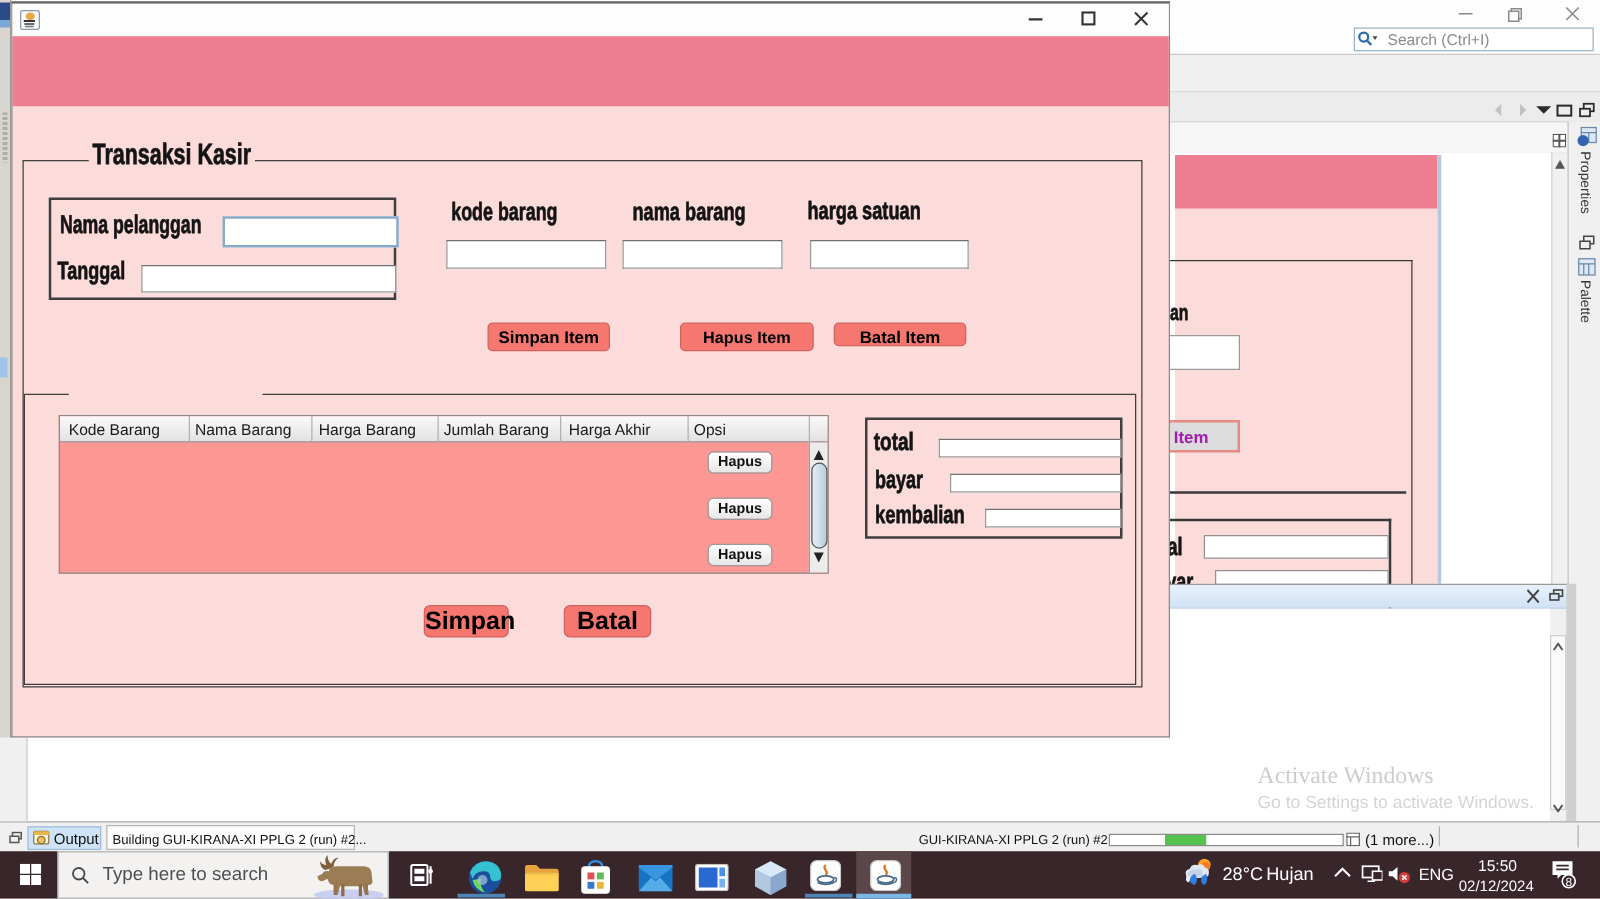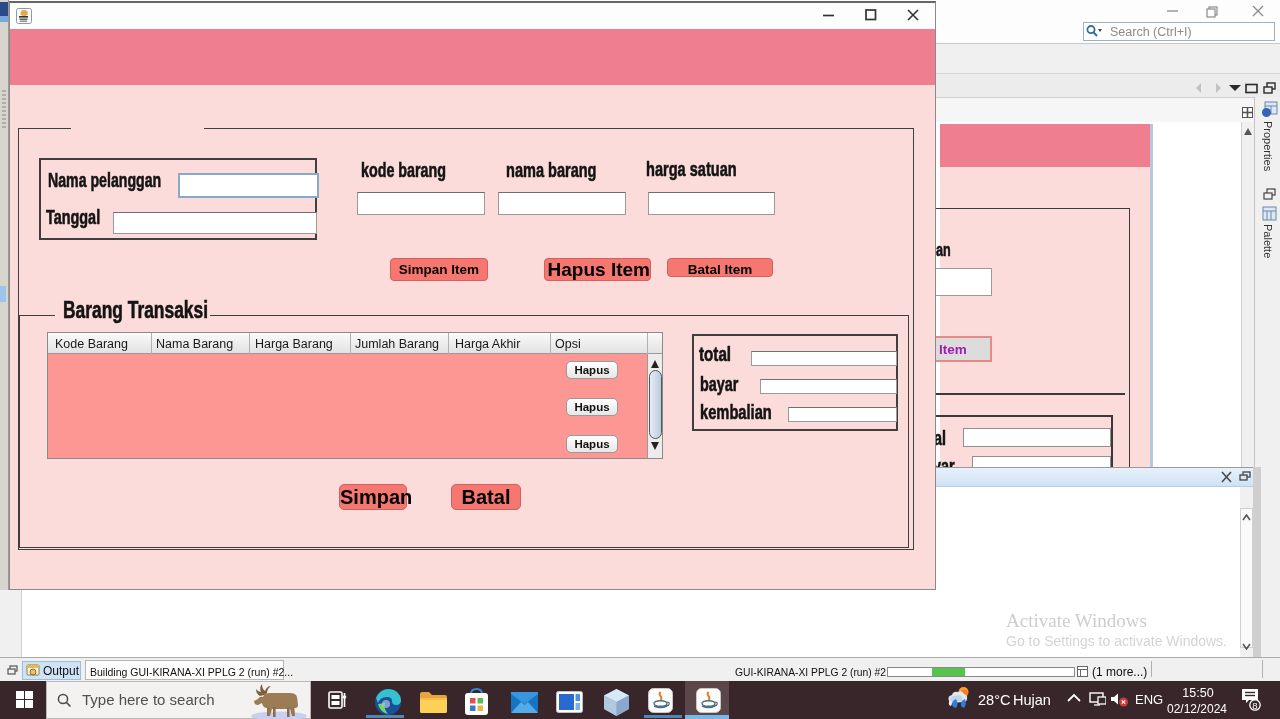--- a/index.html
+++ b/index.html
@@ -153,41 +153,41 @@
   <svg class="abs" style="left:800px;top:1.5px;" width="112" height="16" viewBox="0 0 112 16">
     <line x1="13" y1="10.5" x2="24" y2="10.5" stroke="#333" stroke-width="1.7"></line>
     <rect x="56" y="5" width="9.5" height="9.5" fill="none" stroke="#333" stroke-width="1.7"></rect>
     <path d="M98 5 L108 15 M108 5 L98 15" stroke="#333" stroke-width="1.6"></path>
   </svg>
 
   <div class="abs" style="left:0;top:26px;width:925px;height:56px;background:#ee7e90;"></div>
 
   <div class="abs" style="left:8px;top:125px;width:896px;height:422px;border:1.5px solid #3f3f3f;box-sizing:border-box;"></div>
   <div class="abs" style="left:61px;top:109px;width:133px;height:30px;background:#fcdcda;"></div>
+  <div class="abs" style="left:63.5px;top:109px;"><span class="cond" style="font-size:23.5px;transform:scaleX(0.73);">Transaksi Kasir</span></div>
 
   <div class="abs" style="left:29px;top:155px;width:277.5px;height:81.5px;border:2px solid #3f3f3f;box-sizing:border-box;"></div>
   <div class="abs" style="left:37.6px;top:166.5px;"><span class="cond" style="font-size:20.5px;transform:scaleX(0.69);">Nama pelanggan</span></div>
   <div class="abs" style="left:168.2px;top:169.6px;width:140.6px;height:25px;background:#fff;border:2px solid #88aac8;box-sizing:border-box;"></div>
   <div class="abs" style="left:36.2px;top:203.6px;"><span class="cond" style="font-size:20px;transform:scaleX(0.72);">Tanggal</span></div>
   <div class="fld" style="left:103px;top:208.8px;width:204px;height:22px;"></div>
 
   <div class="abs" style="left:350.9px;top:157px;"><span class="cond" style="font-size:20px;transform:scaleX(0.715);">kode barang</span></div>
   <div class="abs" style="left:495.6px;top:156.8px;"><span class="cond" style="font-size:20px;transform:scaleX(0.727);">nama barang</span></div>
   <div class="abs" style="left:635.7px;top:156.1px;"><span class="cond" style="font-size:20px;transform:scaleX(0.728);">harga satuan</span></div>
   <div class="fld" style="left:347.2px;top:189.2px;width:127.5px;height:22.7px;"></div>
   <div class="fld" style="left:488px;top:189.2px;width:127.5px;height:22.7px;"></div>
   <div class="fld" style="left:637.5px;top:189.2px;width:127.5px;height:22.7px;"></div>
 
   <div class="btn" style="left:380px;top:255px;width:98px;height:23px;font-size:13.5px;line-height:21px;">Simpan Item</div>
-  <div class="btn" style="left:534px;top:255px;width:107px;height:23px;font-size:19px;line-height:21px;text-align:right;">Hapus Item</div>
+  <div class="btn" style="left:534px;top:255px;width:107px;height:23px;font-size:13px;line-height:21px;">Hapus Item</div>
   <div class="btn" style="left:657px;top:255px;width:106px;height:19px;font-size:13.5px;line-height:21px;">Batal Item</div>
 
   <div class="abs" style="left:9px;top:312px;width:890px;height:233px;border:1.5px solid #3f3f3f;box-sizing:border-box;"></div>
   <div class="abs" style="left:45px;top:297px;width:155px;height:29px;background:#fcdcda;"></div>
-  <div class="abs" style="left:53px;top:296.2px;"><span class="cond" style="font-size:23.5px;transform:scaleX(0.74);">Barang Transaksi</span></div>
 
   <div class="abs" id="tbl" style="left:37px;top:329px;width:614px;height:125px;border:1px solid #8a8a8a;background:#fc9794;box-sizing:content-box;">
     <div class="abs" style="left:0;top:0;width:614px;height:21px;background:linear-gradient(#fafafa,#e2e2e2);border-bottom:1px solid #9a9a9a;box-sizing:border-box;"></div>
     <div class="abs" style="left:7px;top:4px;font-size:12.5px;color:#1a1a1a;">Kode Barang</div>
     <div class="abs" style="left:108px;top:4px;font-size:12.5px;color:#1a1a1a;">Nama Barang</div>
     <div class="abs" style="left:207px;top:4px;font-size:12.5px;color:#1a1a1a;">Harga Barang</div>
     <div class="abs" style="left:307px;top:4px;font-size:12.5px;color:#1a1a1a;">Jumlah Barang</div>
     <div class="abs" style="left:407px;top:4px;font-size:12.5px;color:#1a1a1a;">Harga Akhir</div>
     <div class="abs" style="left:507px;top:4px;font-size:12.5px;color:#1a1a1a;">Opsi</div>
     <div class="abs" style="left:103px;top:0;width:1px;height:21px;background:#b0b0b0;"></div>

